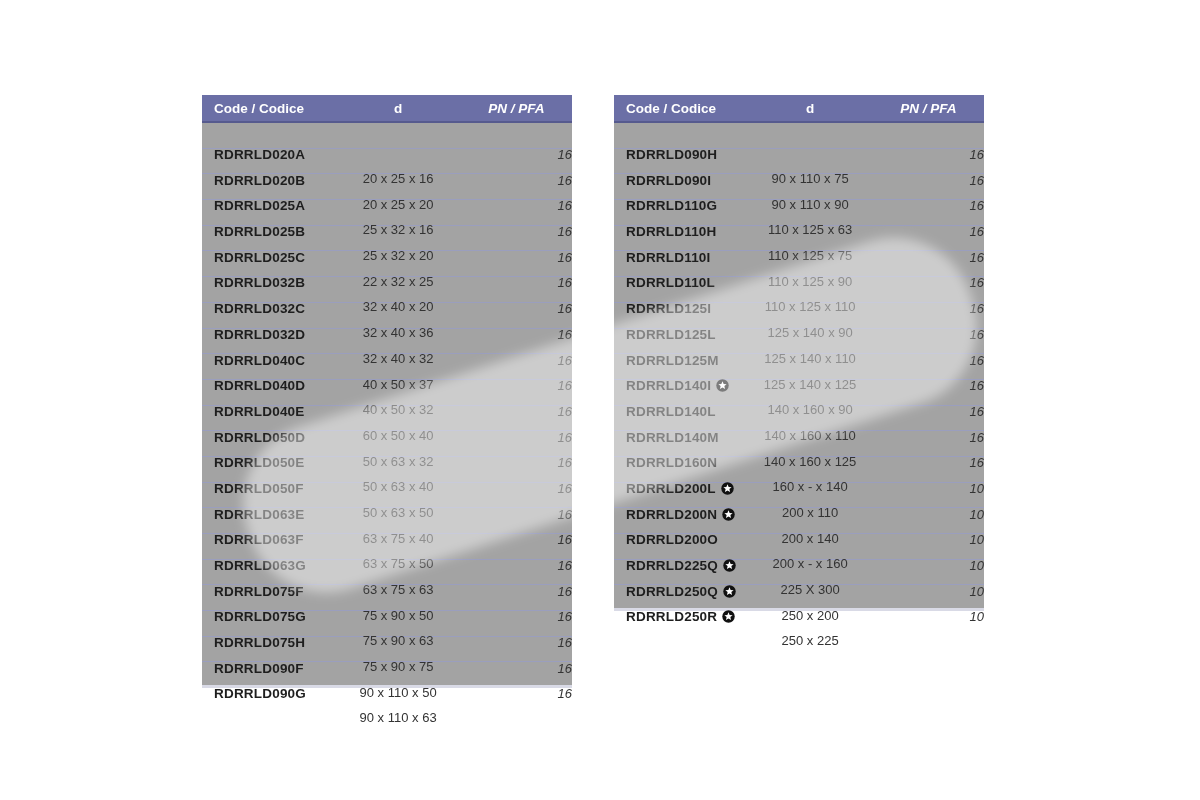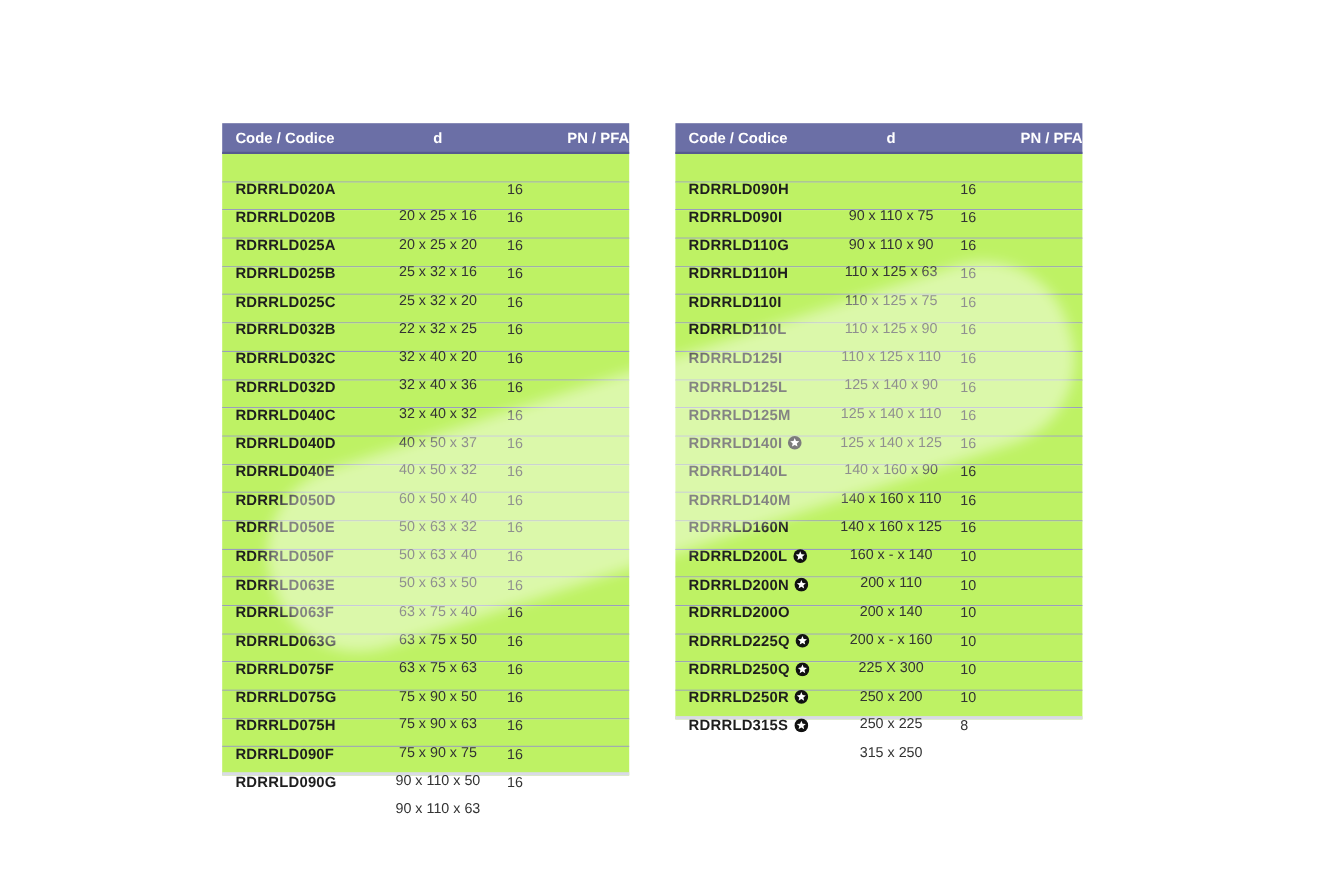--- a/index.html
+++ b/index.html
@@ -8,67 +8,67 @@
     background: #ffffff;
     font-family: "Liberation Sans", sans-serif;
     overflow: hidden;
     position: relative;
   }
   .page { position: relative; width: 1200px; height: 800px; }
 
   .spec-table {
     position: absolute;
     width: 370px;
-    top: 112px;
+    top: 95px;
   }
   .spec-table.left  { left: 202px; }
   .spec-table.right { left: 614px; }
 
   .thead {
     display: grid;
     grid-template-columns: 36% 34% 30%;
     align-items: center;
     height: 28px;
     background: var(--accent, #6b6fa6);
     border-bottom: 2px solid var(--accent-dark, #565a8e);
     color: #ffffff;
     font-size: 13.5px;
     font-weight: bold;
   }
   .thead .h-code { padding-left: 12px; text-align: left; }
   .thead .h-d    { text-align: center; }
-  .thead .h-pn   { text-align: right; }
+  .thead .h-pn   { text-align: center; font-style: italic; }
 
   .tbody { width: 100%; }
 
   .trow {
     display: grid;
     grid-template-columns: 36% 34% 30%;
     align-items: center;
     height: 25.7px;
     border-bottom: 1px solid var(--rule, #9a9ebe);
-    background: #bef264;
+    background: #a3a3a3;
   }
   .tbody .trow:last-child {
     border-bottom: 3px solid var(--rule-end, #d9dae6);
   }
 
   .cell { font-size: 13px; color: #333333; white-space: nowrap; }
   .cell.code {
     padding-left: 12px;
     font-weight: bold;
     color: #1e1e1e;
     font-size: 13.5px;
     letter-spacing: 0.2px;
     display: flex;
     align-items: center;
     gap: 5px;
   }
   .cell.dim { text-align: center; margin-top: 48px; }
-  .cell.pn  { text-align: left; }
+  .cell.pn  { text-align: right; font-style: italic; }
 
   .star-badge { width: 13px; height: 13px; display: inline-block; flex: 0 0 auto; }
 
   .watermark {
     position: absolute;
     left: 230px; top: 330px;
     width: 760px; height: 170px;
     background: rgba(255,255,255,0.45);
     transform: rotate(-18deg);
     filter: blur(6px);
@@ -402,29 +402,18 @@
           <div class="cell code">
             <span>RDRRLD250R</span>
             <svg class="star-badge" viewBox="0 0 24 24">
               <circle cx="12" cy="12" r="11.5" fill="#111111"></circle>
               <path fill="#ffffff" d="M12 4 L14.12 9.09 L19.61 9.53 L15.42 13.11 L16.70 18.47 L12 15.6 L7.30 18.47 L8.58 13.11 L4.39 9.53 L9.88 9.09 Z"></path>
             </svg>
           </div>
           <div class="cell dim">250 x 225</div>
           <div class="cell pn">10</div>
         </div>
-        <div class="trow">
-          <div class="cell code">
-            <span>RDRRLD315S</span>
-            <svg class="star-badge" viewBox="0 0 24 24">
-              <circle cx="12" cy="12" r="11.5" fill="#111111"></circle>
-              <path fill="#ffffff" d="M12 4 L14.12 9.09 L19.61 9.53 L15.42 13.11 L16.70 18.47 L12 15.6 L7.30 18.47 L8.58 13.11 L4.39 9.53 L9.88 9.09 Z"></path>
-            </svg>
-          </div>
-          <div class="cell dim">315 x 250</div>
-          <div class="cell pn">8</div>
-        </div>
       </div>
   </div>
 
   <div class="watermark"></div>
 
 </div>
 
 </body></html>

